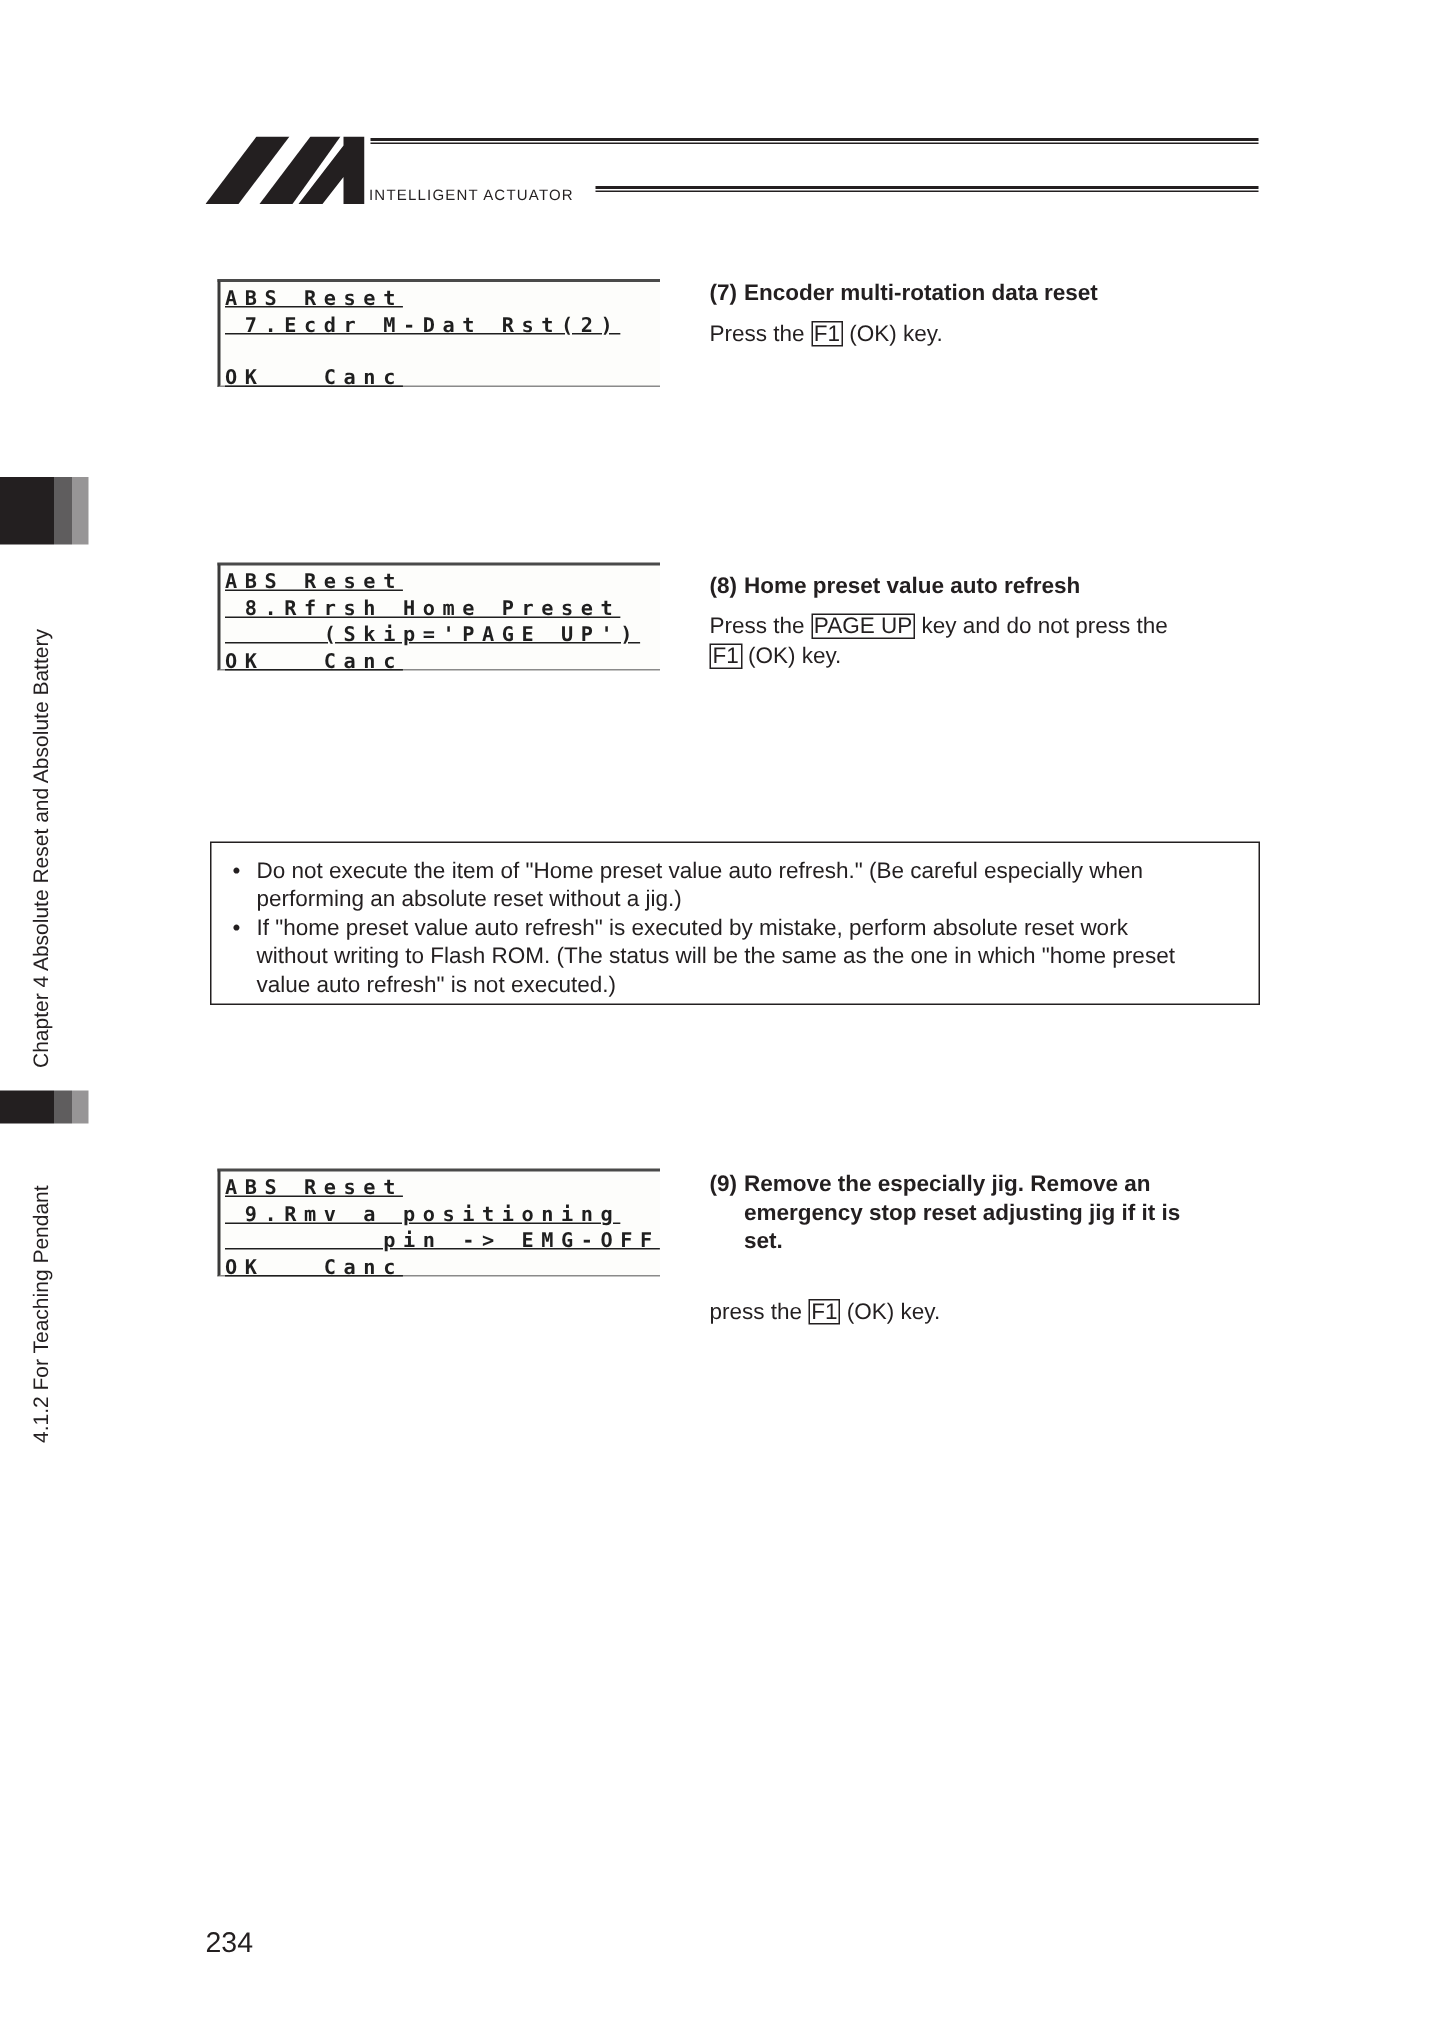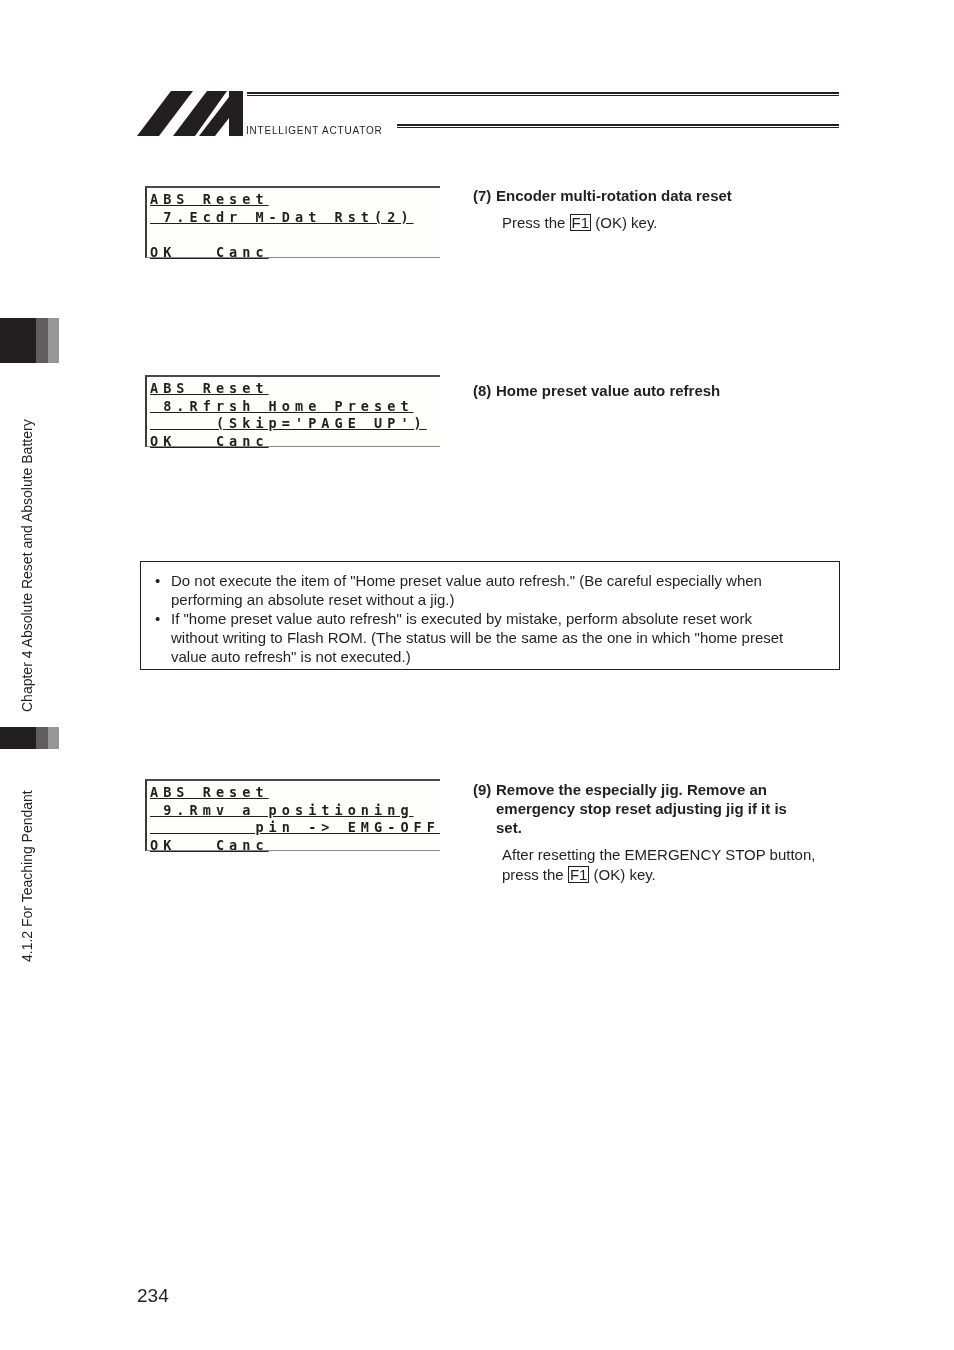--- a/index.html
+++ b/index.html
@@ -34,21 +34,21 @@
     background: #fdfdfb;
     font-family: "DejaVu Sans Mono", monospace; font-weight: bold; font-size: 13.5px;
     color: #1f1f1f; padding: 3px 0 0 3px;
   }
   .lcd-line { height: 17.5px; line-height: 17.5px; white-space: pre; letter-spacing: 5.05px; text-decoration: underline; }
 
   
   .step-title { font-weight: bold; font-size: 15px; line-height: 19px; color: #231f20; }
   .step-num { position: absolute; left: 0; top: 0; }
   .step-text { margin-left: 23px; }
-  .step-body { font-size: 15px; line-height: 20px; color: #231f20; margin-left: 29px; margin-top: 8px; }
+  .step-body { font-size: 15px; line-height: 20px; color: #231f20; margin-top: 8px; }
   .key { border: 1px solid #231f20; padding: 0 1px; line-height: 15px; display: inline-block; }
 
   
   .note {
     left: 140px; top: 561px; width: 700px; height: 109px; box-sizing: border-box;
     border: 1px solid #231f20; padding: 9px 12px 0 14px; font-size: 15px; line-height: 19px;
   }
   .note ul { margin: 0; padding: 0; list-style: none; }
   .note li { position: relative; padding-left: 16px; }
   .note li .bullet { position: absolute; left: 0; top: 0; }
@@ -100,20 +100,21 @@
   <div class="lcd-line"> 8.Rfrsh Home Preset</div>
   <div class="lcd-line">     (Skip='PAGE UP')</div>
   <div class="lcd-line">OK   Canc</div>
 </div>
 
 <div class="abs" style="left:473px; top:381px; width:370px;">
   <div class="step-title" style="position:relative;">
     <span class="step-num">(8)</span>
     <div class="step-text">Home preset value auto refresh</div>
   </div>
+  <div class="step-body"><span>Press the </span><span class="key">PAGE UP</span><span> key and do not press the</span><br><span class="key">F1</span><span> (OK) key.</span></div>
 </div>
 
 <div class="abs note">
   <ul>
     <li>
       <span class="bullet">•</span>
       <span>Do not execute the item of "Home preset value auto refresh." (Be careful especially when</span><br><span>performing an absolute reset without a jig.)</span>
     </li>
     <li>
       <span class="bullet">•</span>
@@ -129,16 +130,16 @@
   <div class="lcd-line">OK   Canc</div>
 </div>
 
 <div class="abs" style="left:473px; top:780px; width:375px;">
   <div class="step-title" style="position:relative;">
     <span class="step-num">(9)</span>
     <div class="step-text">
       <span>Remove the especially jig. Remove an</span><br><span>emergency stop reset adjusting jig if it is</span><br><span>set.</span>
     </div>
   </div>
-  <div class="step-body"><span>After resetting the EMERGENCY STOP button,</span><br><span>press the </span><span class="key">F1</span><span> (OK) key.</span></div>
+  <div class="step-body"><br><span>press the </span><span class="key">F1</span><span> (OK) key.</span></div>
 </div>
 
 <div class="abs page-num">234</div>
 
 </body></html>

